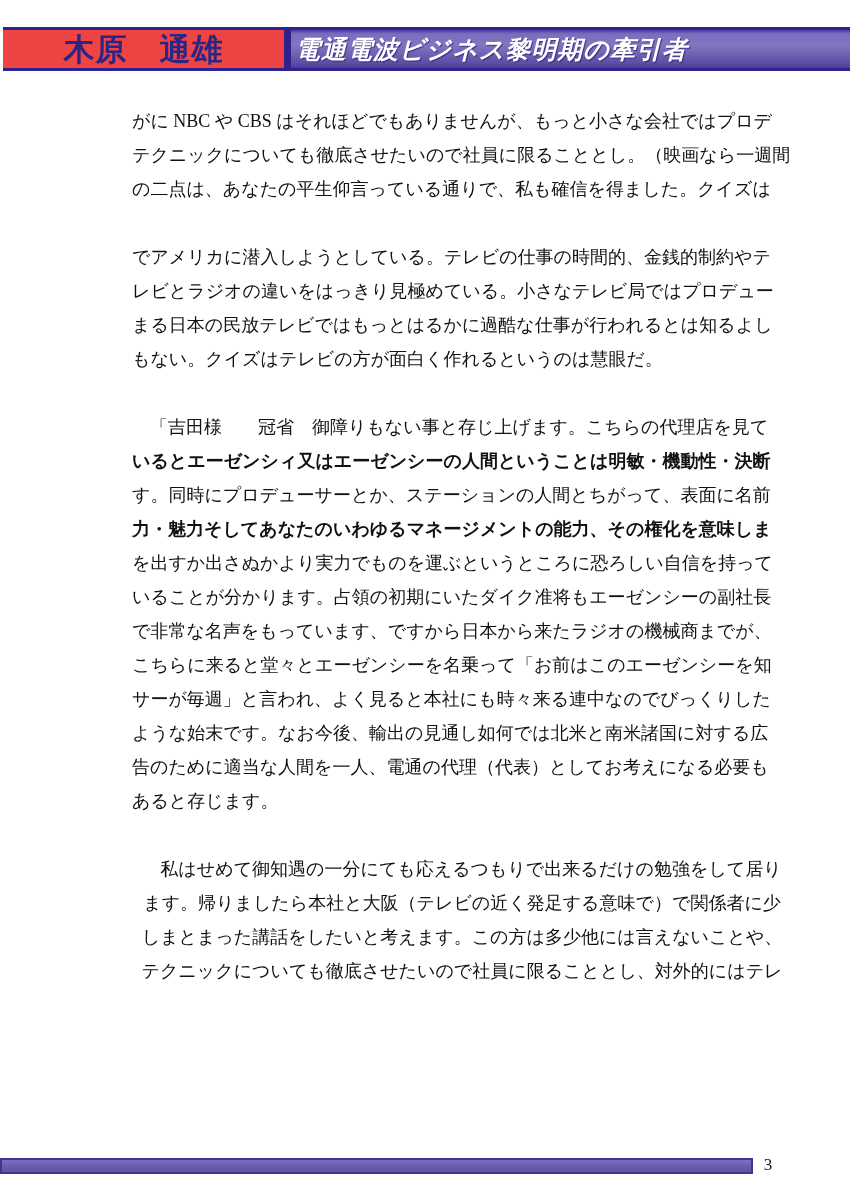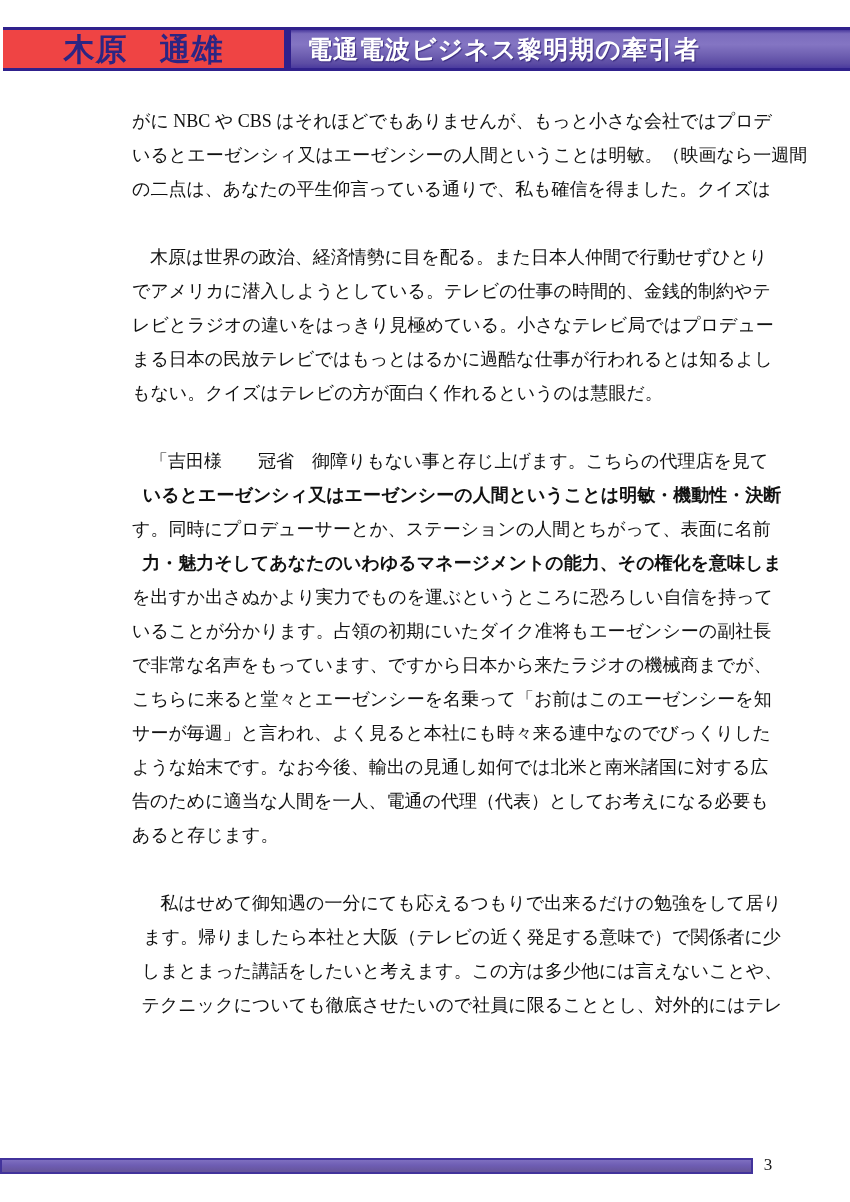--- a/index.html
+++ b/index.html
@@ -54,39 +54,40 @@
     display: flex;
     align-items: center;
   }
   .title-text {
     font-family: "Liberation Sans", "DejaVu Sans", sans-serif;
     font-weight: bold;
     font-size: 25px;
     color: #ffffff;
     white-space: pre;
     letter-spacing: 1px;
-    padding-left: 16px;
+    padding-left: 4px;
     line-height: 1;
     text-shadow: 1px 1px 1px rgba(40, 25, 110, 0.75);
+    font-style: italic;
   }
 
   
   .body-text {
     position: absolute;
     left: 132px;
     top: 104px;
     width: 660px;
     font-size: 18px;
     color: #111111;
     line-height: 34px;
   }
   .para { margin: 0 0 34px 0; }
   .para:last-child { margin-bottom: 0; text-align: center; }
   .line { white-space: pre; }
-  .line.bold { font-weight: bold; text-align: center; }
+  .line.bold { font-weight: bold; }
 
   
   .footer-bar {
     position: absolute;
     left: 0;
     top: 1158px;
     width: 753px;
     height: 16px;
     box-sizing: border-box;
     border: 2px solid var(--footer-border, #42339b);
@@ -114,25 +115,24 @@
     </div>
     <div class="header-divider"></div>
     <div class="title-band">
       <span class="title-text">電通電波ビジネス黎明期の牽引者</span>
     </div>
   </div>
 
   <div class="body-text">
       <div class="para">
         <div class="line">がに NBC や CBS はそれほどでもありませんが、もっと小さな会社ではプロデ</div>
-        <div class="line">いるとエーゼンシィ又はエーゼンシーの人間ということは明敏。（映画なら一週間</div>
+        <div class="line">テクニックについても徹底させたいので社員に限ることとし。（映画なら一週間</div>
         <div class="line">の二点は、あなたの平生仰言っている通りで、私も確信を得ました。クイズは</div>
       </div>
       <div class="para">
-        <div class="line">　木原は世界の政治、経済情勢に目を配る。また日本人仲間で行動せずひとり</div>
         <div class="line">でアメリカに潜入しようとしている。テレビの仕事の時間的、金銭的制約やテ</div>
         <div class="line">レビとラジオの違いをはっきり見極めている。小さなテレビ局ではプロデュー</div>
         <div class="line">まる日本の民放テレビではもっとはるかに過酷な仕事が行われるとは知るよし</div>
         <div class="line">もない。クイズはテレビの方が面白く作れるというのは慧眼だ。</div>
       </div>
       <div class="para">
         <div class="line">　「吉田様　　冠省　御障りもない事と存じ上げます。こちらの代理店を見て</div>
         <div class="line bold">いるとエーゼンシィ又はエーゼンシーの人間ということは明敏・機動性・決断</div>
         <div class="line">す。同時にプロデューサーとか、ステーションの人間とちがって、表面に名前</div>
         <div class="line bold">力・魅力そしてあなたのいわゆるマネージメントの能力、その権化を意味しま</div>

